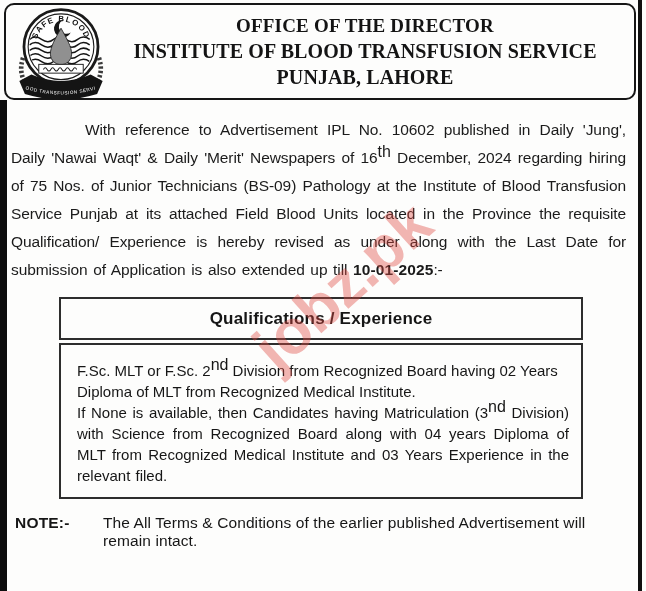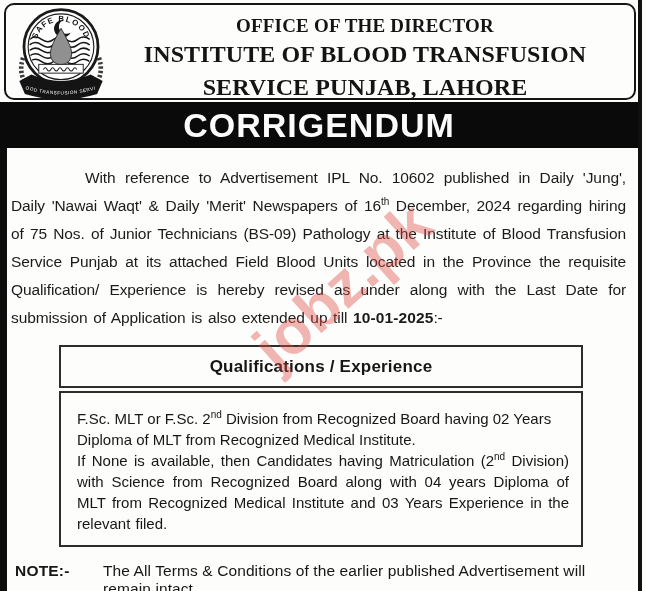--- a/index.html
+++ b/index.html
@@ -15,41 +15,41 @@
   .header-box{
     flex:none;position:relative;margin:3px 2px 0 4px;height:97px;
     border:2px solid #161616;border-radius:10px;box-sizing:border-box;background:#fdfdfc;
   }
   .logo{position:absolute;left:8px;top:1px;width:94px;height:100px;z-index:6;}
   .header-text{
     position:absolute;left:104px;right:14px;top:9px;text-align:center;
     font-family:"Liberation Serif",serif;font-weight:bold;color:#141414;
   }
   .h-line1{font-size:19px;line-height:24px;letter-spacing:0.2px;}
-  .h-line2{font-size:24px;line-height:33px;letter-spacing:0.1px;}
+  .h-line2{font-size:20px;line-height:26px;letter-spacing:0.1px;}
   .h-line3{font-size:19px;line-height:26px;letter-spacing:0.1px;}
 
   
   .banner{
     flex:none;height:46px;margin-top:2px;background:#0a0a0a;color:#fbfbfb;
     display:flex;align-items:center;justify-content:center;
     font-size:34px;font-weight:bold;letter-spacing:1px;
   }
 
   
   .content{
     flex:1;position:relative;border-left:7px solid #0d0d0d;
     padding:2px 10px 0 4px;box-sizing:border-box;color:#1c1c1c;
   }
   .para{
     margin:14px 2px 0 0;text-indent:74px;font-size:15.5px;line-height:28px;
     text-align:justify;letter-spacing:-0.1px;word-spacing:1.5px;color:#1b1b1b;
   }
   .para b{letter-spacing:0.1px;}
-  sup{font-size:10px;line-height:0;}
+  sup{font-size:16px;line-height:0;}
 
   .qual-table{margin:13px 0 0 48px;width:524px;box-sizing:border-box;color:#161616;}
   .qual-header{
     border:2px solid #2d2d2d;box-sizing:border-box;background:#fdfdfc;
     text-align:center;font-weight:bold;font-size:17px;padding:10px 0 9px;letter-spacing:0.2px;
   }
   .qual-body{
     border:2px solid #2d2d2d;margin-top:3px;box-sizing:border-box;background:#fdfdfc;
     padding:15px 12px 11px 16px;font-size:15px;line-height:21px;
   }
@@ -114,33 +114,30 @@
         <text font-size="5" fill="#ffffff" letter-spacing="0.6" font-family="Liberation Sans, sans-serif">
           <textPath href="#ribbonPath" startOffset="50%" text-anchor="middle">BLOOD TRANSFUSION SERVICE</textPath>
         </text>
       </svg>
       <div class="header-text">
         <div class="h-line1">OFFICE OF THE DIRECTOR</div>
         <div class="h-line2">INSTITUTE OF BLOOD TRANSFUSION SERVICE PUNJAB, LAHORE</div>
       </div>
     </div>
 
-    <div class="banner">
-      <span>CORRIGENDUM</span>
-    </div>
 
     <div class="content">
 
       <p class="para"><span>With reference to Advertisement IPL No. 10602 published in Daily 'Jung', Daily 'Nawai Waqt' &amp; Daily 'Merit' Newspapers of 16</span><sup>th</sup><span> December, 2024 regarding hiring of 75 Nos. of Junior Technicians (BS-09) Pathology at the Institute of Blood Transfusion Service Punjab at its attached Field Blood Units located in the Province the requisite Qualification/ Experience is hereby revised as under along with the Last Date for submission of Application is also extended up till </span><b>10-01-2025</b><span>:-</span></p>
 
       <div class="qual-table">
         <div class="qual-header">Qualifications / Experience</div>
         <div class="qual-body">
           <p><span>F.Sc. MLT or F.Sc. 2</span><sup>nd</sup><span> Division from Recognized Board having 02 Years Diploma of MLT from Recognized Medical Institute.</span></p>
-          <p class="qual-p2"><span>If None is available, then Candidates having Matriculation (2</span><sup>nd</sup><span> Division) with Science from Recognized Board along with 04 years Diploma of MLT from Recognized Medical Institute and 03 Years Experience in the relevant filed.</span></p>
+          <p class="qual-p2"><span>If None is available, then Candidates having Matriculation (3</span><sup>nd</sup><span> Division) with Science from Recognized Board along with 04 years Diploma of MLT from Recognized Medical Institute and 03 Years Experience in the relevant filed.</span></p>
         </div>
       </div>
 
       <div class="note-row">
         <span class="note-label">NOTE:-</span>
         <span class="note-text">The All Terms &amp; Conditions of the earlier published Advertisement will remain intact.</span>
       </div>
     </div>
 
   </div>

